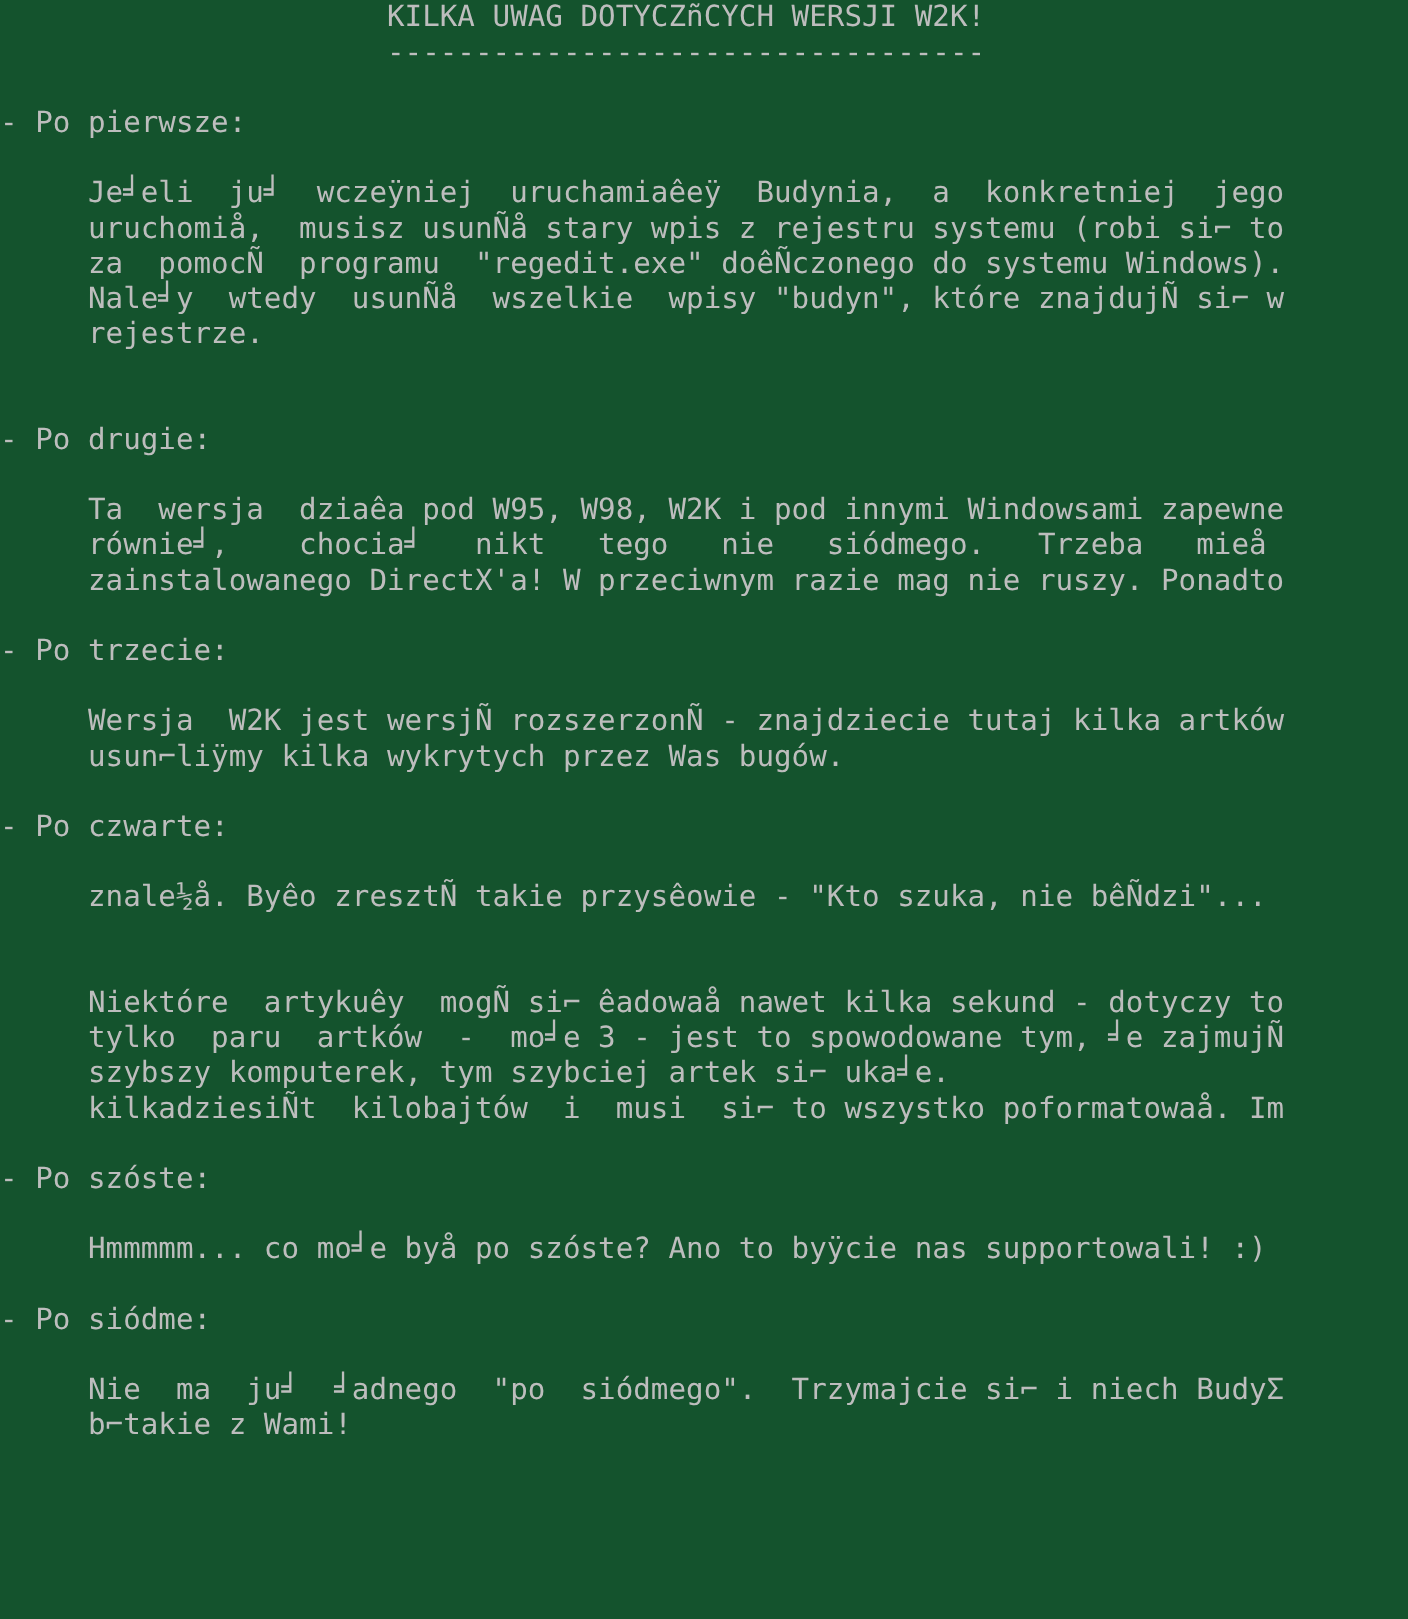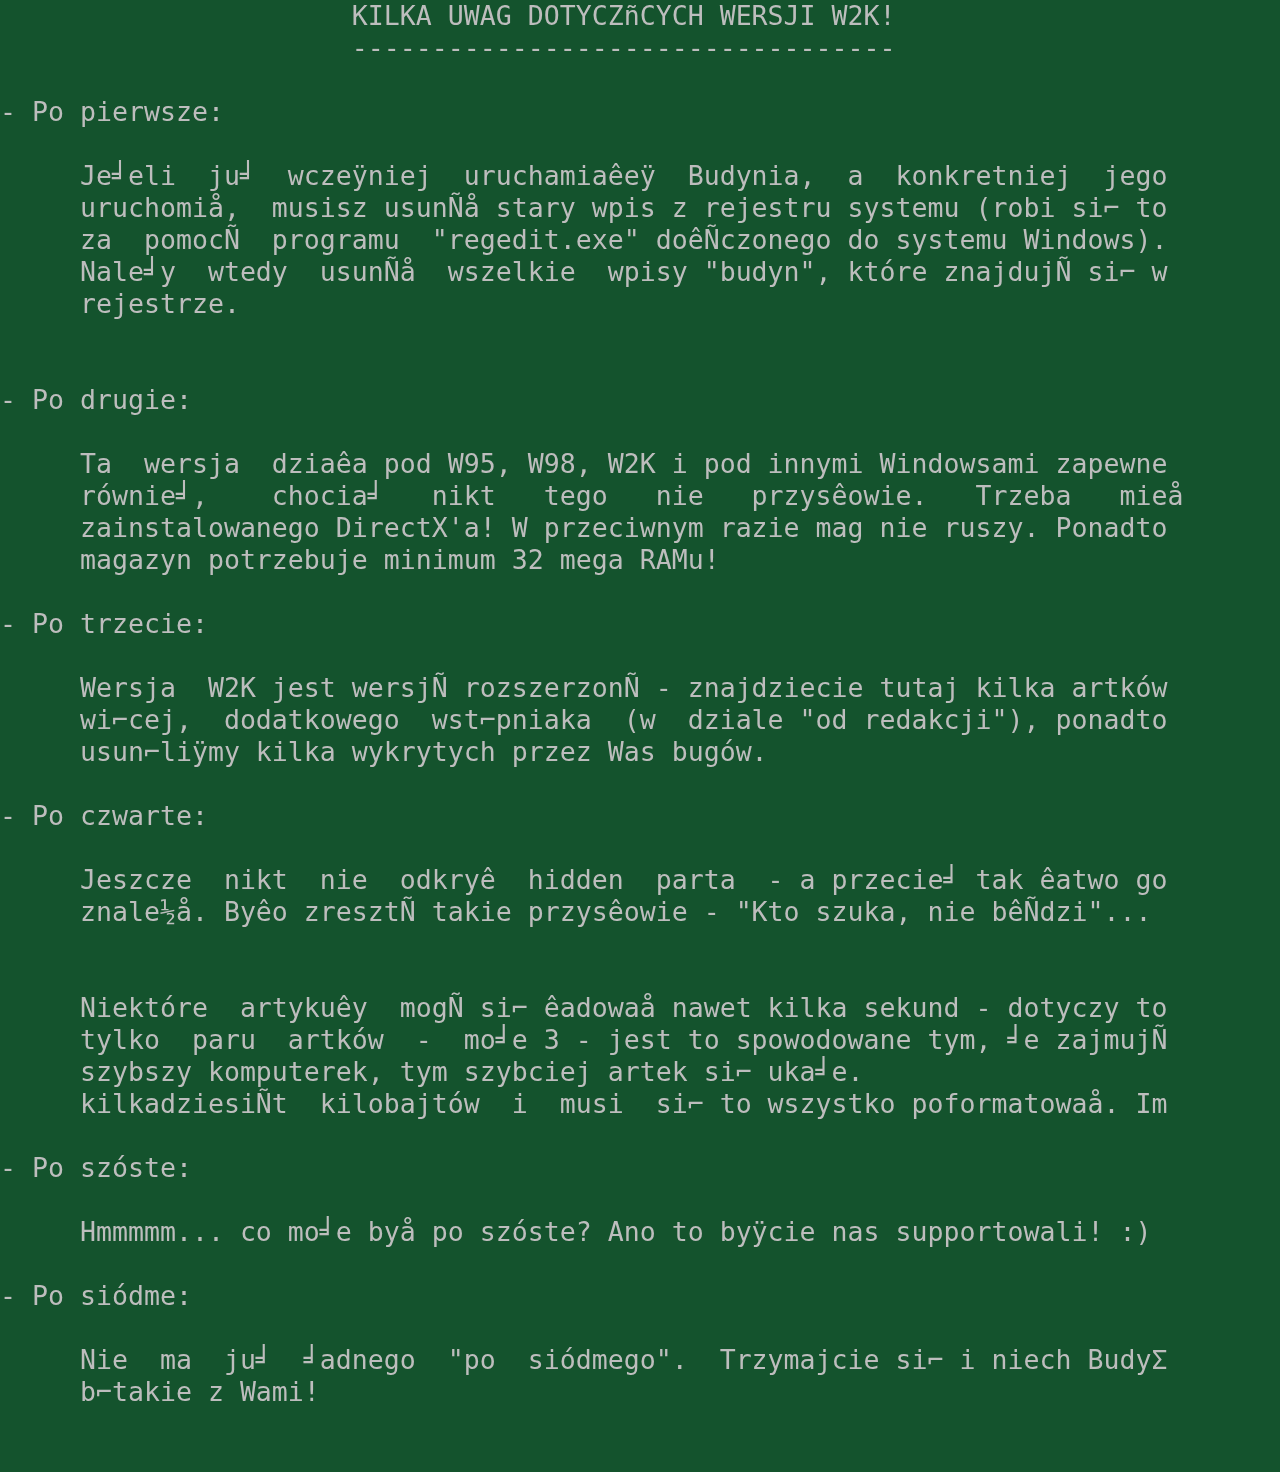--- a/index.html
+++ b/index.html
@@ -36,33 +36,30 @@
     <div class="row">     Je╛eli  ju╛  wczeÿniej  uruchamiaêeÿ  Budynia,  a  konkretniej  jego</div>
     <div class="row">     uruchomiå,  musisz usunÑå stary wpis z rejestru systemu (robi si⌐ to</div>
     <div class="row">     za  pomocÑ  programu  "regedit.exe" doêÑczonego do systemu Windows).</div>
     <div class="row">     Nale╛y  wtedy  usunÑå  wszelkie  wpisy "budyn", które znajdujÑ si⌐ w</div>
     <div class="row">     rejestrze.</div>
     <div class="row"></div>
     <div class="row"></div>
     <div class="row">- Po drugie:</div>
     <div class="row"></div>
     <div class="row">     Ta  wersja  dziaêa pod W95, W98, W2K i pod innymi Windowsami zapewne</div>
-    <div class="row">     równie╛,    chocia╛   nikt   tego   nie   przysêowie.   Trzeba   mieå</div>
+    <div class="row">     równie╛,    chocia╛   nikt   tego   nie   siódmego.   Trzeba   mieå</div>
     <div class="row">     zainstalowanego DirectX'a! W przeciwnym razie mag nie ruszy. Ponadto</div>
-    <div class="row">     magazyn potrzebuje minimum 32 mega RAMu!</div>
     <div class="row"></div>
     <div class="row">- Po trzecie:</div>
     <div class="row"></div>
     <div class="row">     Wersja  W2K jest wersjÑ rozszerzonÑ - znajdziecie tutaj kilka artków</div>
-    <div class="row">     wi⌐cej,  dodatkowego  wst⌐pniaka  (w  dziale "od redakcji"), ponadto</div>
     <div class="row">     usun⌐liÿmy kilka wykrytych przez Was bugów.</div>
     <div class="row"></div>
     <div class="row">- Po czwarte:</div>
     <div class="row"></div>
-    <div class="row">     Jeszcze  nikt  nie  odkryê  hidden  parta  - a przecie╛ tak êatwo go</div>
     <div class="row">     znale½å. Byêo zresztÑ takie przysêowie - "Kto szuka, nie bêÑdzi"...</div>
     <div class="row"></div>
     <div class="row"></div>
     <div class="row">     Niektóre  artykuêy  mogÑ si⌐ êadowaå nawet kilka sekund - dotyczy to</div>
     <div class="row">     tylko  paru  artków  -  mo╛e 3 - jest to spowodowane tym, ╛e zajmujÑ</div>
     <div class="row">     szybszy komputerek, tym szybciej artek si⌐ uka╛e.</div>
     <div class="row">     kilkadziesiÑt  kilobajtów  i  musi  si⌐ to wszystko poformatowaå. Im</div>
     <div class="row"></div>
     <div class="row">- Po szóste:</div>
     <div class="row"></div>

